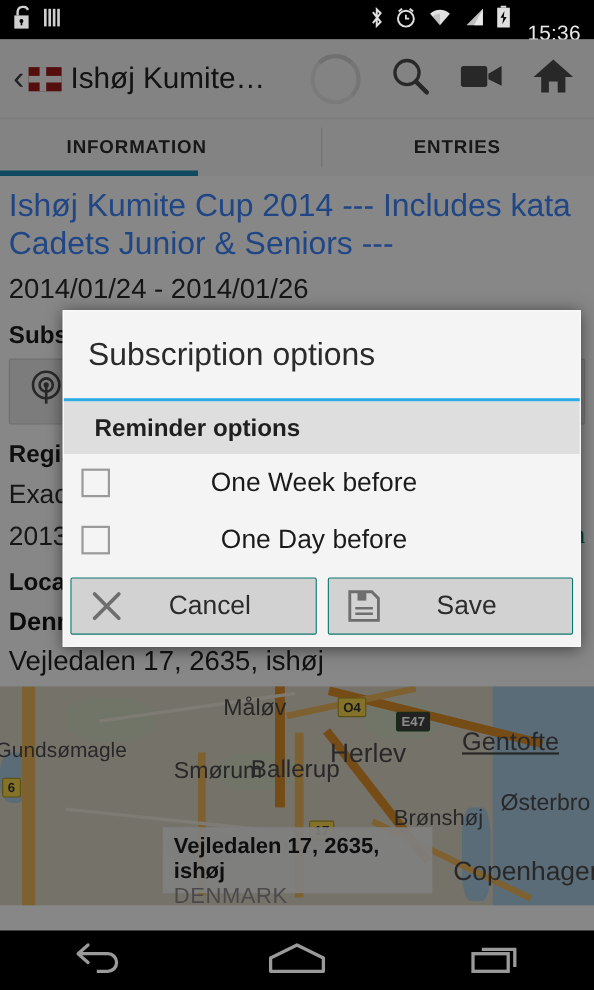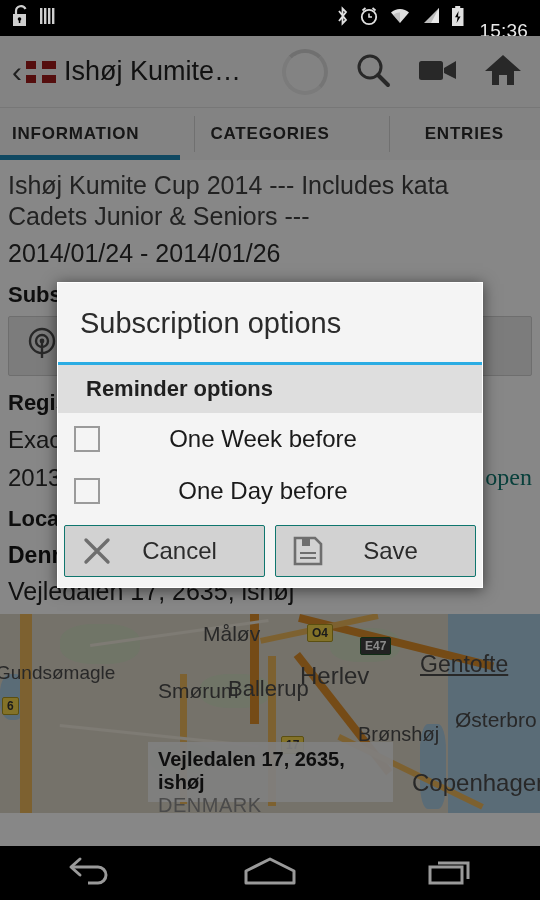--- a/index.html
+++ b/index.html
@@ -46,21 +46,21 @@
   .spinner { width: 46px; height: 46px; border-radius: 50%;
     border: 4px solid #e3e3e3; border-top-color: #cfcfcf; border-right-color: #d9d9d9; }
 
   #tabs { display: flex; height: 52px; background: #f3f3f3; position: relative; gap: 43px; }
   .tab { flex: 1; display: flex; align-items: center; justify-content: center;
     font-size: 17px; font-weight: bold; letter-spacing: .8px; color: #2b2b2b; position: relative; }
   .tab + .tab::before { content: ""; position: absolute; left: 0; top: 8px; bottom: 8px; width: 1px; background: #cfcfcf; }
   #tab-underline { position: absolute; bottom: 0; left: 0; width: 180px; height: 5px; background: #1e88b5; }
 
   #content { padding: 10px 8px 0 8px; }
-  .event-title { font-size: 25px; color: #404040; line-height: 1.22; }
+  .event-title { font-size: 29px; color: #3b82f6; line-height: 1.22; }
   .event-dates { font-size: 25px; color: #2a2a2a; margin-top: 8px; }
   .section-head { font-size: 22px; font-weight: bold; color: #1a1a1a; margin-top: 14px; }
   .subs-button {
     margin-top: 8px; height: 60px; background: #e6e6e6; border: 1px solid #cccccc;
     border-radius: 2px; display: flex; align-items: center; padding-left: 16px;
   }
   .small-line { font-size: 24px; color: #2a2a2a; margin-top: 10px; }
   .small-line .green { color: #0f766e; float: right; font-family: Liberation Serif, serif; }
   .country { font-size: 23px; font-weight: bold; color: #151515; margin-top: 10px; }
   .addr { font-size: 25px; color: #222; margin-top: 8px; }
@@ -80,21 +80,21 @@
   #map-infobox { position: absolute; left: 148px; top: 128px; width: 245px; height: 60px;
     background: rgba(236,236,236,.92); padding: 6px 10px; }
   #map-infobox .l1 { font-size: 20px; font-weight: bold; color: #1a1a1a; }
   #map-infobox .l2 { font-size: 20px; color: #8a8a8a; letter-spacing: .5px; }
 
   #scrim { position: absolute; top: 36px; left: 0; width: 540px; height: 810px;
     background: rgba(0,0,0,0.46); }
 
   
   #dialog {
-    position: absolute; left: 57px; top: 282px; width: 426px;
+    position: absolute; left: 57px; top: 282px; width: 471px;
     background: #f4f4f4; box-shadow: 0 2px 14px rgba(0,0,0,.55);
     border: 1px solid #ffffff;
   }
   #dialog-title { font-size: 29px; color: #2b2b2b; padding: 24px 22px 22px 22px; }
   #dialog-divider { height: 3px; background: #2bace3; }
   #section-header { background: #dedede; padding: 11px 28px; font-size: 22px; font-weight: bold; color: #1f1f1f; }
   .check-row { display: flex; align-items: center; height: 52px; padding: 0 16px; background: #f4f4f4; }
   .checkbox { width: 26px; height: 26px; border: 2px solid #9a9a9a; background: #f4f4f4; flex: none; }
   .check-label { flex: 1; text-align: center; font-size: 24px; color: #1a1a1a; margin-right: 40px; }
   #dialog-buttons { display: flex; gap: 10px; padding: 8px 6px 10px 6px; background: #f4f4f4; }
@@ -197,21 +197,20 @@
         <span>
           <svg width="38" height="34" viewBox="0 0 38 34">
             <path d="M19 2 L37 18 H30 V32 H23 V22 H15 V32 H8 V18 H1 Z" fill="#4a4a4a"></path>
           </svg>
         </span>
       </div>
     </div>
 
     <div id="tabs">
       <div class="tab">INFORMATION</div>
-      <div class="tab">CATEGORIES</div>
       <div class="tab">ENTRIES</div>
       <div id="tab-underline"></div>
     </div>
 
     <div id="content">
       <div class="event-title">Ishøj Kumite Cup 2014 --- Includes kata Cadets Junior &amp; Seniors ---</div>
       <div class="event-dates">2014/01/24 - 2014/01/26</div>
 
       <div class="section-head">Subscription</div>
       <div class="subs-button">

